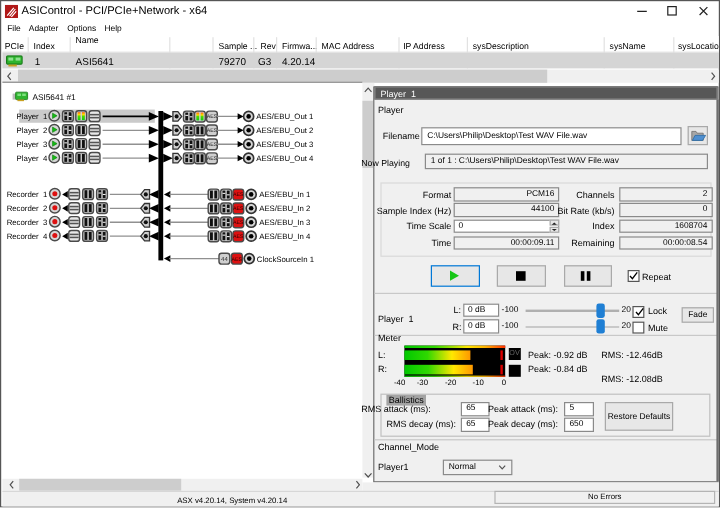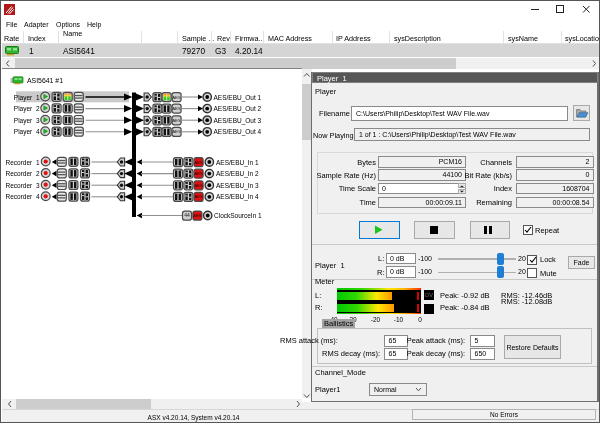--- a/index.html
+++ b/index.html
@@ -17,31 +17,32 @@
 .cb{position:absolute;width:10px;height:10px;border:1px solid #555;background:#fff}
 .sep{position:absolute;height:1px;background:#c8c8c8}
 .vline{position:absolute;width:1px;background:#e2e2e2}
 </style></head><body>
 <div id="win">
 
 <svg class="ab" style="left:3px;top:3px" width="11" height="11">
       <rect width="11" height="11" fill="#b11818"></rect>
       <path d="M2 9 L7.5 2.5 M4 9.5 L8.8 3.5 M5.5 10 L9.5 5.5" stroke="#fff" stroke-width="1" fill="none"></path>
     </svg>
+<div class="ab t9" style="left:17px;top:3px">ASIControl - PCI/PCIe+Network - x64</div>
 <svg class="ab" style="left:525px;top:0px" width="72" height="16">
       <line x1="5" y1="8.5" x2="13" y2="8.5" stroke="#222" stroke-width="1"></line>
       <rect x="30.5" y="4.5" width="7" height="7" fill="none" stroke="#222" stroke-width="1"></rect>
       <path d="M57 5 L63.5 11.5 M63.5 5 L57 11.5" stroke="#222" stroke-width="1"></path>
     </svg>
 <div class="menu" style="left:5px;top:20px">File</div>
 <div class="menu" style="left:23px;top:20px">Adapter</div>
 <div class="menu" style="left:55px;top:20px">Options</div>
 <div class="menu" style="left:86px;top:20px">Help</div>
 <div class="ab" style="left:1px;top:29px;width:598px;height:14px;background:#fff;border-bottom:1px solid #e0e0e0"></div>
-<div class="th" style="left:3px;top:33px">Rate</div>
+<div class="th" style="left:3px;top:33px">PCIe</div>
 <div class="th" style="left:27px;top:33px">Index</div>
 <div class="th" style="left:62px;top:28px">Name</div>
 <div class="th" style="left:146px;top:47px">Priv.</div>
 <div class="th" style="left:181px;top:33px">Sample ...</div>
 <div class="th" style="left:216px;top:33px">Rev</div>
 <div class="th" style="left:234px;top:33px">Firmwa...</div>
 <div class="th" style="left:267px;top:33px">MAC Address</div>
 <div class="th" style="left:335px;top:33px">IP Address</div>
 <div class="th" style="left:393px;top:33px">sysDescription</div>
 <div class="th" style="left:507px;top:33px">sysName</div>
@@ -308,26 +309,26 @@
 <div class="ab" style="left:311px;top:71px;width:286px;height:11px;background:#575757;border:1px solid #808080"></div>
 <div class="ab" style="left:316px;top:73px;font-size:7.5px;color:#fff">Player&nbsp; 1</div>
 <div class="ab t8" style="left:314px;top:86px">Player</div>
 <div class="ab t8" style="left:318px;top:108px">Filename</div>
 <div class="wbox" style="left:350px;top:105px;width:217px;height:15px;line-height:13px;padding-left:4px">C:\Users\Philip\Desktop\Test WAV File.wav</div>
 <div class="btn" style="left:572px;top:104px;width:17px;height:16px"></div>
 <svg class="ab" style="left:574px;top:105.5px" width="14" height="13">
       <path d="M1.5 10 L1.5 2.5 L5 2.5 L6 4 L11 4 L11 10 Z" fill="#a6a6a6" stroke="#707070" stroke-width="0.7"></path>
       <path d="M2 10 L4.2 5.8 L13 5.8 L10.5 10 Z" fill="#4f8fd0" stroke="#2e6da4" stroke-width="0.7"></path>
     </svg>
-<div class="ab" style="left:312px;top:129.5px;font-size:7.3px;white-space:nowrap">Now Playing</div>
+<div class="ab" style="left:300px;top:129.5px;font-size:7.3px;white-space:nowrap">Now Playing</div>
 <div class="box" style="left:353px;top:127px;width:236px;height:13px;line-height:11px;padding-left:4px">1 of 1 : C:\Users\Philip\Desktop\Test WAV File.wav</div>
 <div class="ab" style="left:316px;top:151px;width:276px;height:62px;border:1px solid #d9d9d9"></div>
-<div class="ab t8" style="left:276px;top:156.5px;width:99px;text-align:right">Bytes</div>
+<div class="ab t8" style="left:276px;top:156.5px;width:99px;text-align:right">Format</div>
 <div class="box" style="left:377px;top:155px;width:88px;height:11.5px;line-height:10px;text-align:right;padding-right:3px">PCM16</div>
-<div class="ab t8" style="left:276px;top:169.5px;width:99px;text-align:right">Sample Rate (Hz)</div>
+<div class="ab t8" style="left:276px;top:169.5px;width:99px;text-align:right">Sample Index (Hz)</div>
 <div class="box" style="left:377px;top:168px;width:88px;height:11.5px;line-height:10px;text-align:right;padding-right:3px">44100</div>
 <div class="ab t8" style="left:276px;top:183.0px;width:99px;text-align:right">Time Scale</div>
 <div class="wbox" style="left:377px;top:181.5px;width:88px;height:11.5px;line-height:10px;padding-left:3px">0</div>
 <div class="ab" style="left:456.5px;top:182.0px;width:8.5px;height:5.2px;background:#e7e7e7;border:1px solid #ababab"></div>
 <div class="ab" style="left:456.5px;top:187.5px;width:8.5px;height:5.2px;background:#e7e7e7;border:1px solid #ababab"></div>
 <svg class="ab" style="left:457px;top:182.5px" width="8" height="10">
       <path d="M1.8 3.2 L3.9 1.4 L6 3.2 Z" fill="#222"></path>
       <path d="M1.8 6.8 L3.9 8.6 L6 6.8 Z" fill="#222"></path>
     </svg>
 <div class="ab t8" style="left:276px;top:197.0px;width:99px;text-align:right">Time</div>
@@ -385,29 +386,29 @@
 <div class="ab" style="left:336px;top:311.5px;width:84px;height:1.5px;background:linear-gradient(90deg,#00c800 0%,#30d800 30%,#a0e000 48%,#ffe800 62%,#ffb400 80%,#ff3000 100%)"></div>
 <div class="ab" style="left:336px;top:291.3px;width:55px;height:8.2px;background:linear-gradient(90deg,#00c800 0%,#30d800 35%,#a0e000 55%,#ffe800 72%,#ffb400 90%,#ff9800 100%)"></div>
 <div class="ab" style="left:336px;top:302.7px;width:57px;height:8.3px;background:linear-gradient(90deg,#00c800 0%,#30d800 35%,#a0e000 55%,#ffe800 72%,#ffb400 90%,#ff9800 100%)"></div>
 <div class="ab" style="left:416px;top:291.3px;width:2px;height:8.2px;background:#dd0000"></div>
 <div class="ab" style="left:416px;top:302.7px;width:2px;height:8.3px;background:#dd0000"></div>
 <div class="ab" style="left:422.5px;top:288.5px;width:10.5px;height:10.7px;background:#000;color:#666;font-size:6px;text-align:center;line-height:10px">OV</div>
 <div class="ab" style="left:422.5px;top:302.8px;width:10.5px;height:10.6px;background:#000"></div>
 <div class="ab t8" style="left:439px;top:290px">Peak: -0.92 dB</div>
 <div class="ab t8" style="left:500px;top:290px">RMS: -12.46dB</div>
 <div class="ab t8" style="left:439px;top:301.5px">Peak: -0.84 dB</div>
-<div class="ab t8" style="left:500px;top:296px">RMS: -12.08dB</div>
+<div class="ab t8" style="left:500px;top:310px">RMS: -12.08dB</div>
 <div class="ab" style="left:324px;top:314.5px;width:16px;text-align:center;font-size:6.5px;white-space:nowrap">-40</div>
 <div class="ab" style="left:343px;top:314.5px;width:16px;text-align:center;font-size:6.5px;white-space:nowrap">-30</div>
 <div class="ab" style="left:366.5px;top:314.5px;width:16px;text-align:center;font-size:6.5px;white-space:nowrap">-20</div>
 <div class="ab" style="left:389.5px;top:314.5px;width:16px;text-align:center;font-size:6.5px;white-space:nowrap">-10</div>
 <div class="ab" style="left:411px;top:314.5px;width:16px;text-align:center;font-size:6.5px;white-space:nowrap">0</div>
 <div class="ab" style="left:316px;top:326.5px;width:275px;height:36px;border:1px solid #c0c0c0"></div>
-<div class="ab t8" style="left:321px;top:318px;background:#a3a3a3;padding:0 2px">Ballistics</div>
-<div class="ab t8" style="left:279px;top:335px;width:100px;text-align:left">RMS attack (ms):</div>
+<div class="ab t8" style="left:321px;top:328px;background:#a3a3a3;padding:0 2px">Ballistics</div>
+<div class="ab t8" style="left:279px;top:335px;width:100px;text-align:center">RMS attack (ms):</div>
 <div class="wbox" style="left:382.5px;top:333.5px;width:24px;height:12px;line-height:10px;padding-left:4px">65</div>
 <div class="ab t8" style="left:364px;top:335px;width:100px;text-align:right">Peak attack (ms):</div>
 <div class="wbox" style="left:468.5px;top:333.5px;width:25px;height:12px;line-height:10px;padding-left:4px">5</div>
 <div class="ab t8" style="left:279px;top:348px;width:100px;text-align:right">RMS decay (ms):</div>
 <div class="wbox" style="left:382.5px;top:346.5px;width:24px;height:12px;line-height:10px;padding-left:4px">65</div>
 <div class="ab t8" style="left:364px;top:348px;width:100px;text-align:right">Peak decay (ms):</div>
 <div class="wbox" style="left:468.5px;top:346.5px;width:25px;height:12px;line-height:10px;padding-left:4px">650</div>
 <div class="btn" style="left:503px;top:333.5px;width:57px;height:24px;line-height:23px">Restore Defaults</div>
 <div class="sep" style="left:311px;top:364.5px;width:286px"></div>
 <div class="ab t8" style="left:314px;top:367px">Channel_Mode</div>

